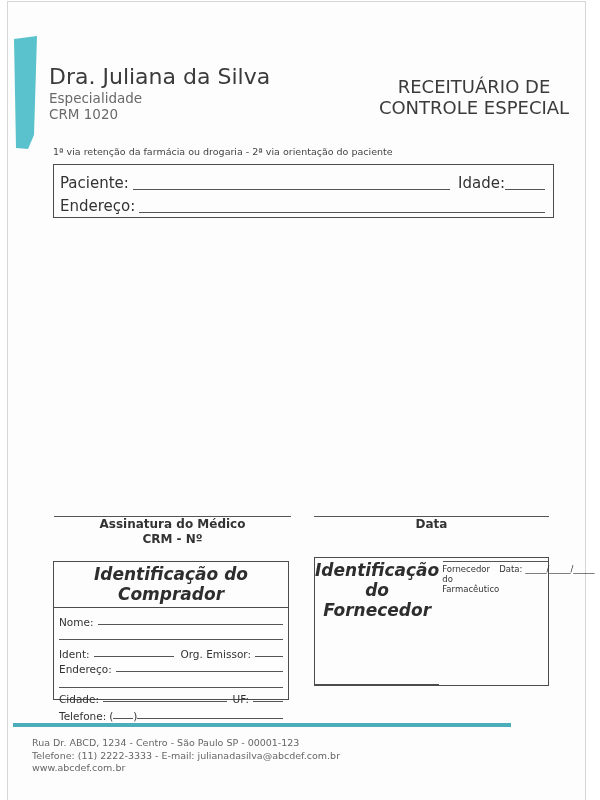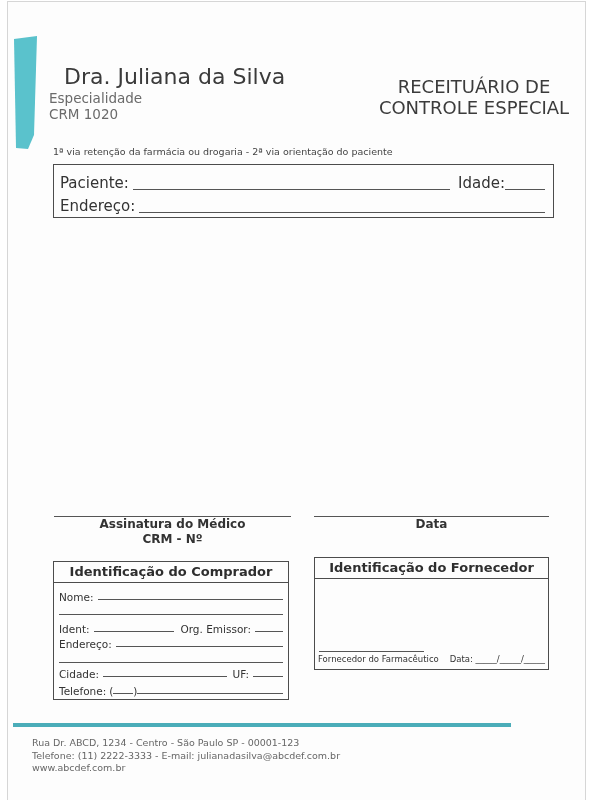--- a/index.html
+++ b/index.html
@@ -3,21 +3,21 @@
 <meta charset="utf-8">
 <style>
   * { margin:0; padding:0; box-sizing:border-box; }
   html,body { width:600px; height:800px; overflow:hidden; background:#ffffff;
     font-family:"DejaVu Sans","Liberation Sans",sans-serif; }
   #page { position:absolute; left:7px; top:1px; width:579px; height:806px;
     background:#fdfdfd; border:1px solid #d6d6d6; }
 
   
   #accent-bar { position:absolute; left:0; top:0; width:40px; height:160px; }
-  #doctor-name { position:absolute; left:56px; top:62px; font-size:22px; color:#3b3b3b; }
+  #doctor-name { position:absolute; left:41px; top:62px; font-size:22px; color:#3b3b3b; }
   #doctor-specialty { position:absolute; left:41px; top:88px; font-size:13.5px; color:#6a6a6a; }
   #doctor-crm { position:absolute; left:41px; top:104px; font-size:13.5px; color:#6a6a6a; }
   #doc-title { position:absolute; left:360px; top:74px; width:212px; text-align:center;
     font-size:18px; line-height:21px; color:#3b3b3b; }
 
   #via-note { position:absolute; left:45px; top:144px; width:496px; text-align:left;
     font-size:9.5px; color:#444; }
 
   
   #patient-box { position:absolute; left:45px; top:162px; width:501px; height:54px;
@@ -28,23 +28,23 @@
 
   
   .sig-group { position:absolute; top:514px; border-top:1px solid #555; text-align:center;
     font-size:12px; font-weight:bold; color:#333; line-height:15px; padding-top:0; }
   #sig-doctor { left:46px; width:237px; }
   #sig-date { left:306px; width:235px; }
 
   
   .idbox { position:absolute; border:1.5px solid #4c4c4c; background:transparent; }
   #buyer-box { left:45px; top:559px; width:236px; height:139px; }
-  #supplier-box { left:306px; top:555px; width:235px; height:113px; display:flex; flex-direction:column; }
-  .idbox-header { border-bottom:1px solid #4c4c4c; text-align:center; font-size:13px;
-    font-weight:bold; color:#2e2e2e; padding:2px 0 3px; }
+  #supplier-box { left:306px; top:555px; width:235px; height:129px; display:flex; }
+  .idbox-header { border-bottom:1px solid #4c4c4c; text-align:center; font-size:17px;
+    font-weight:bold; color:#2e2e2e; padding:2px 0 3px;font-style:italic; }
   #buyer-fields { padding:3px 5px 0 5px; font-size:10.5px; color:#333; }
   .b-row { display:flex; align-items:flex-end; }
   .b-row .blank { margin-bottom:3px; }
   .lbl { white-space:nowrap; }
 
   #supplier-body { flex:1 1 auto; }
   #supplier-bottom { padding:0 3px 5px 3px; font-size:8.5px; color:#333; }
   #pharm-line { width:105px; border-bottom:1px solid #555; margin:0 0 2px 1px; height:4px; }
   #supplier-row { display:flex; align-items:baseline; }
   #supplier-date { margin-left:auto; white-space:nowrap; }

